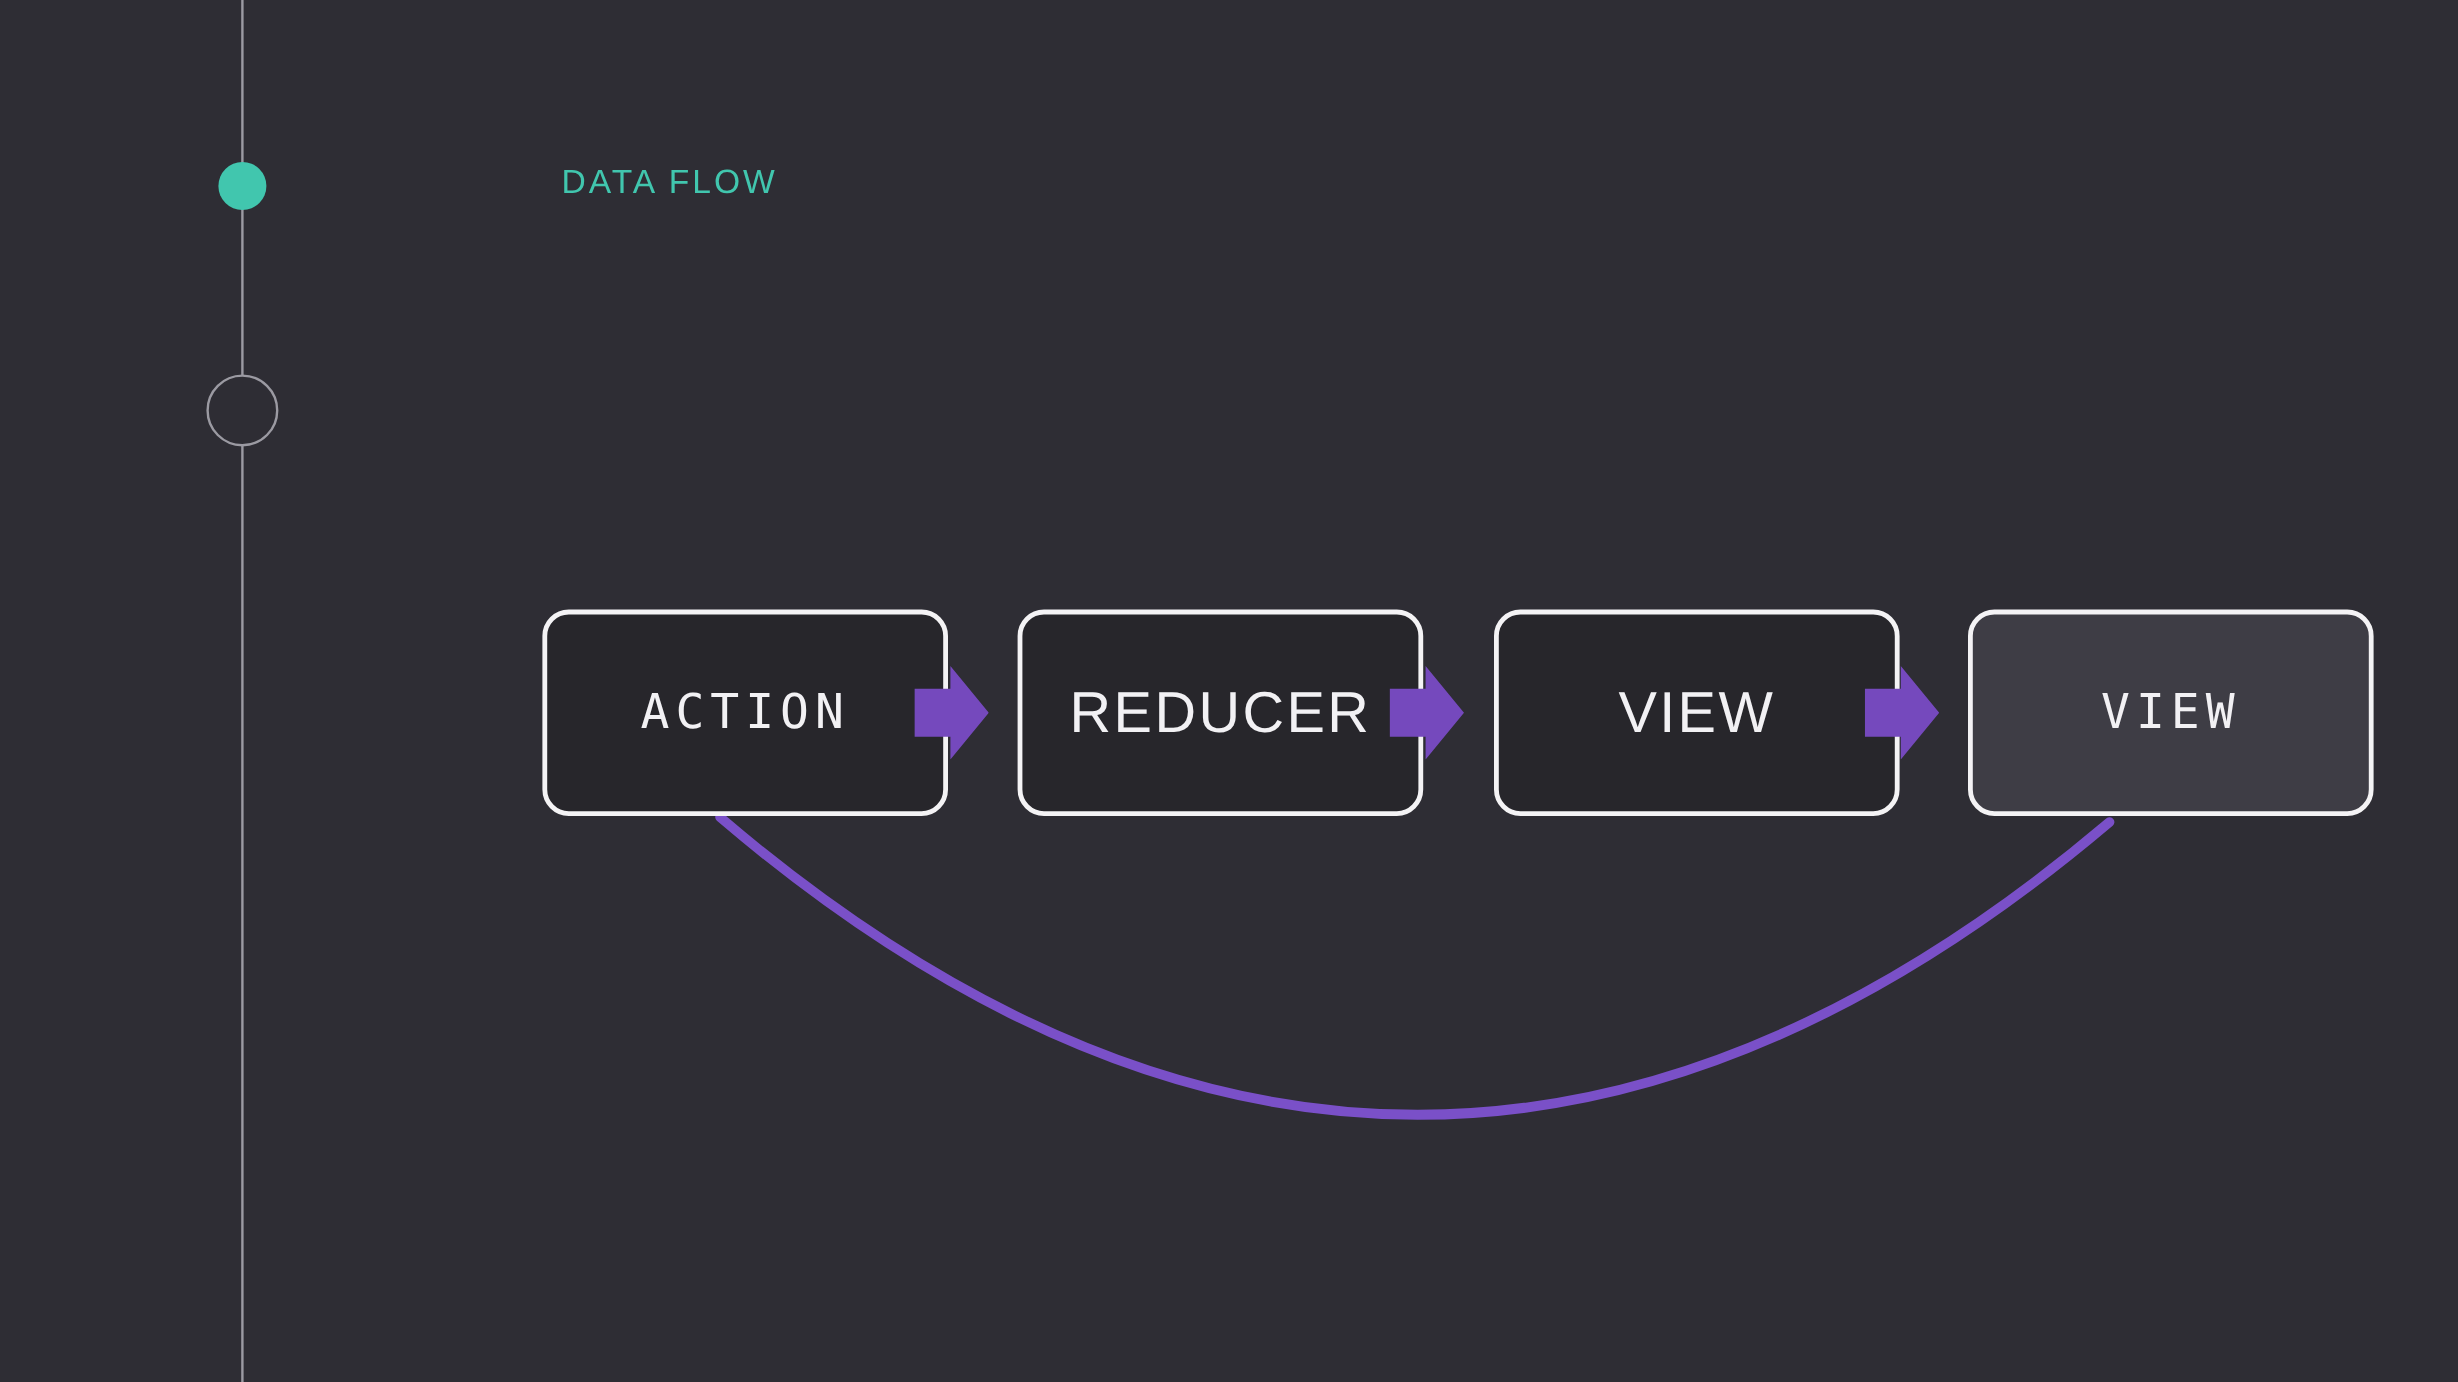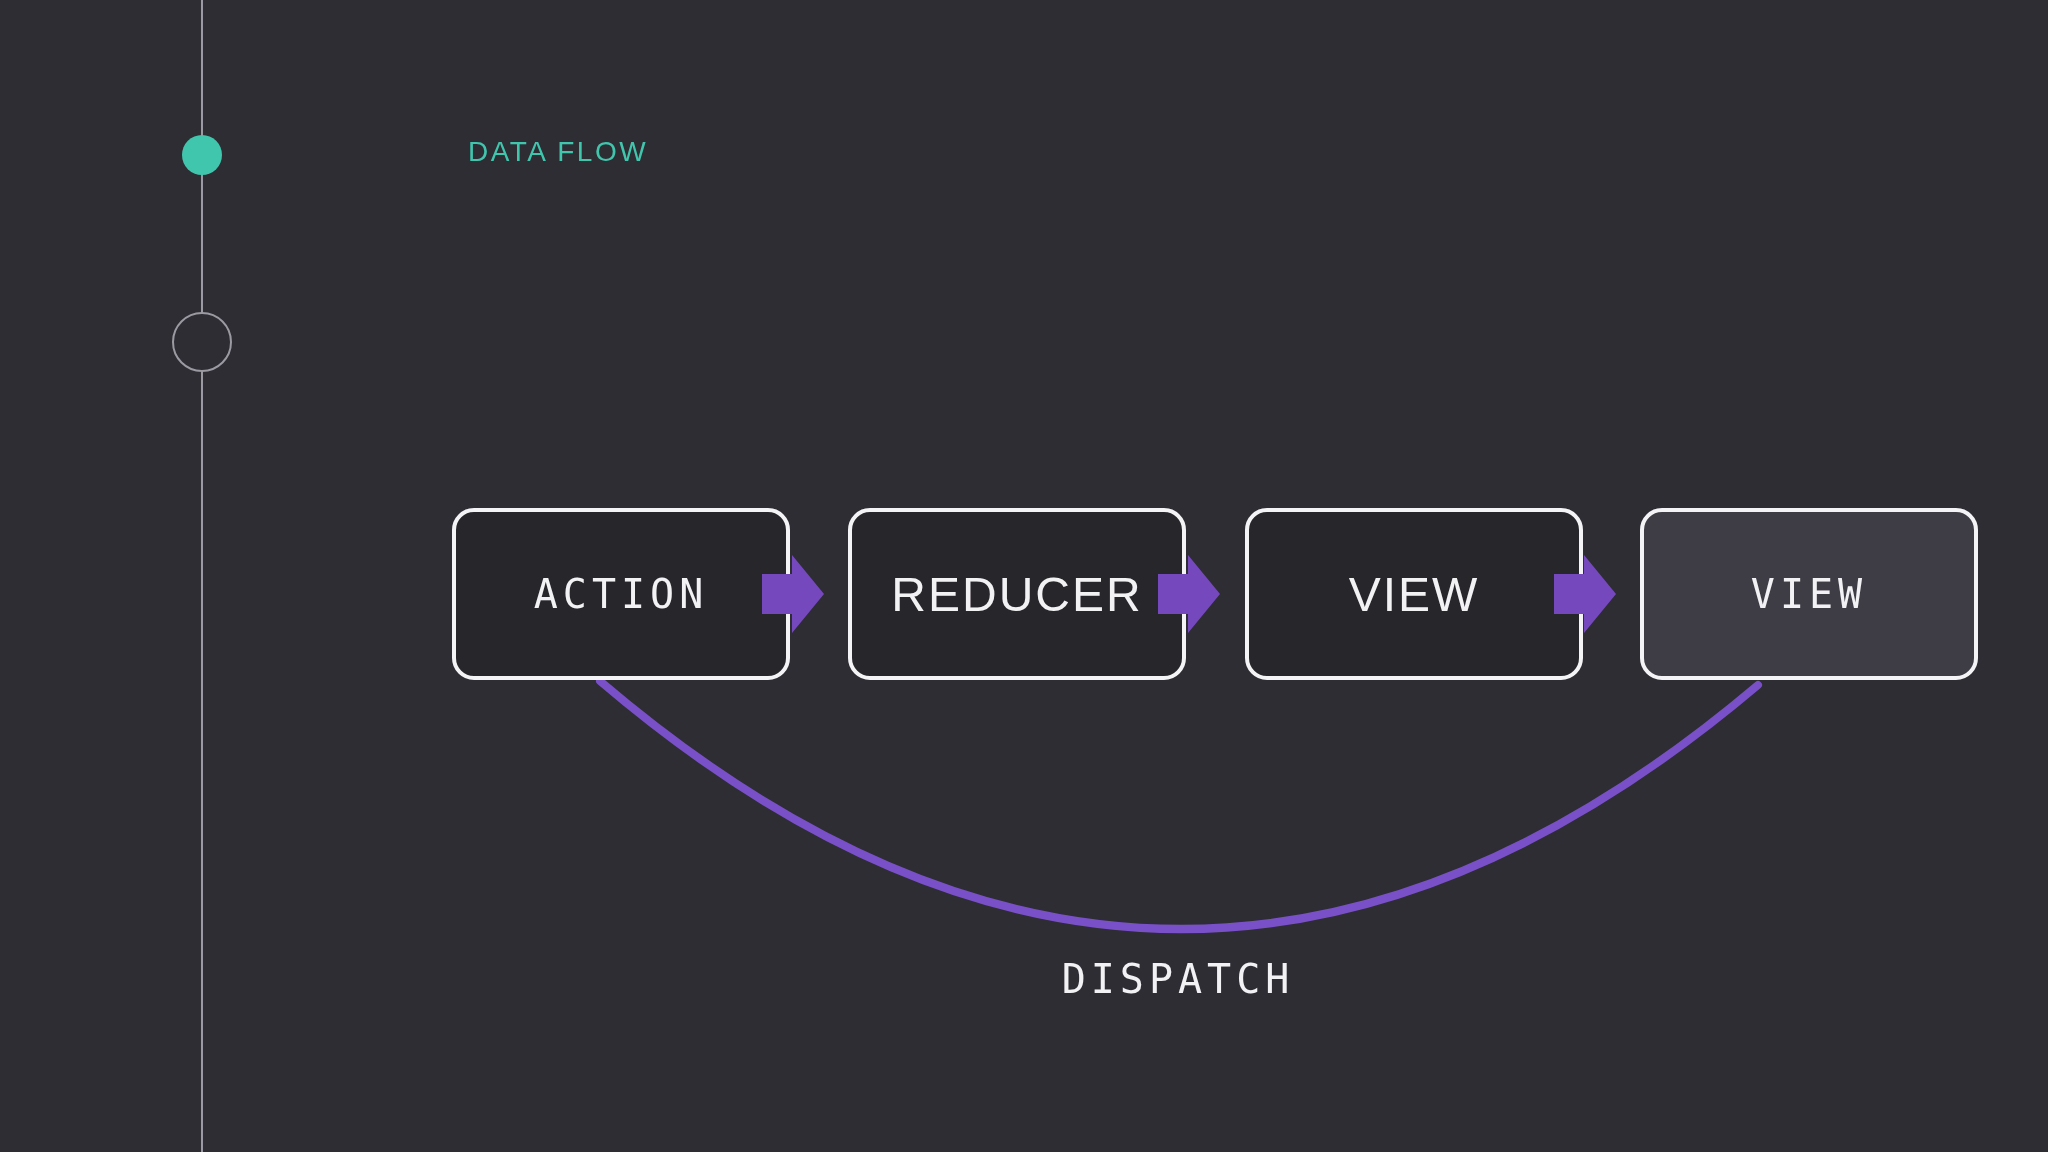--- a/index.html
+++ b/index.html
@@ -134,15 +134,14 @@
   <svg class="flow-arrow" style="left:762px" viewBox="0 0 62 78">
     <polygon points="0,19 30,19 30,0 62,39 30,78 30,59 0,59"></polygon>
   </svg>
   <svg class="flow-arrow" style="left:1158px" viewBox="0 0 62 78">
     <polygon points="0,19 30,19 30,0 62,39 30,78 30,59 0,59"></polygon>
   </svg>
   <svg class="flow-arrow" style="left:1554px" viewBox="0 0 62 78">
     <polygon points="0,19 30,19 30,0 62,39 30,78 30,59 0,59"></polygon>
   </svg>
 
-  <div class="dispatch">DISPATCH</div>
 
 </div>
 
 </body></html>

